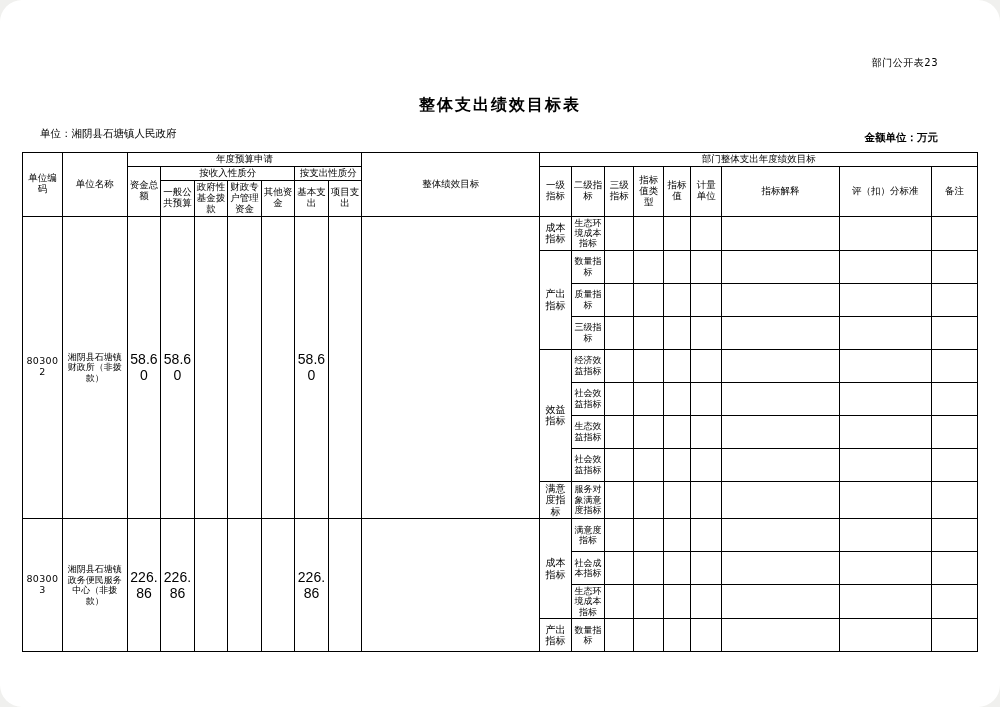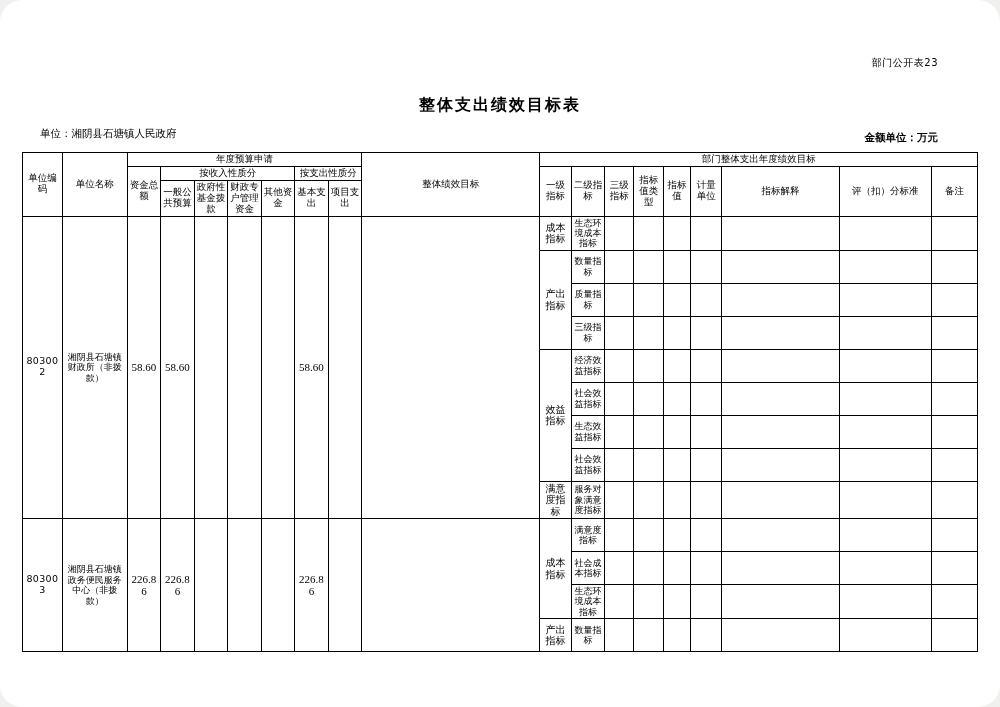--- a/index.html
+++ b/index.html
@@ -75,22 +75,22 @@
   }
   th.hdr {
     font-size: 9.5px;
     margin-left: 40px;
   }
   .vt-cell {
     font-size: 9px;
   }
   .num {
     text-align: center;
-    font-size: 11px;
-    font-family: Liberation Serif, serif;
+    font-size: 14px;
+    font-family: Liberation Sans, sans-serif;
   }
   .left-pad {
     text-align: left;
     padding-left: 3px;
     font-size: 9px;
     line-height: 1.3;
     margin-left: 14px;
   }
   .code-cell {
     font-size: 9.5px;

